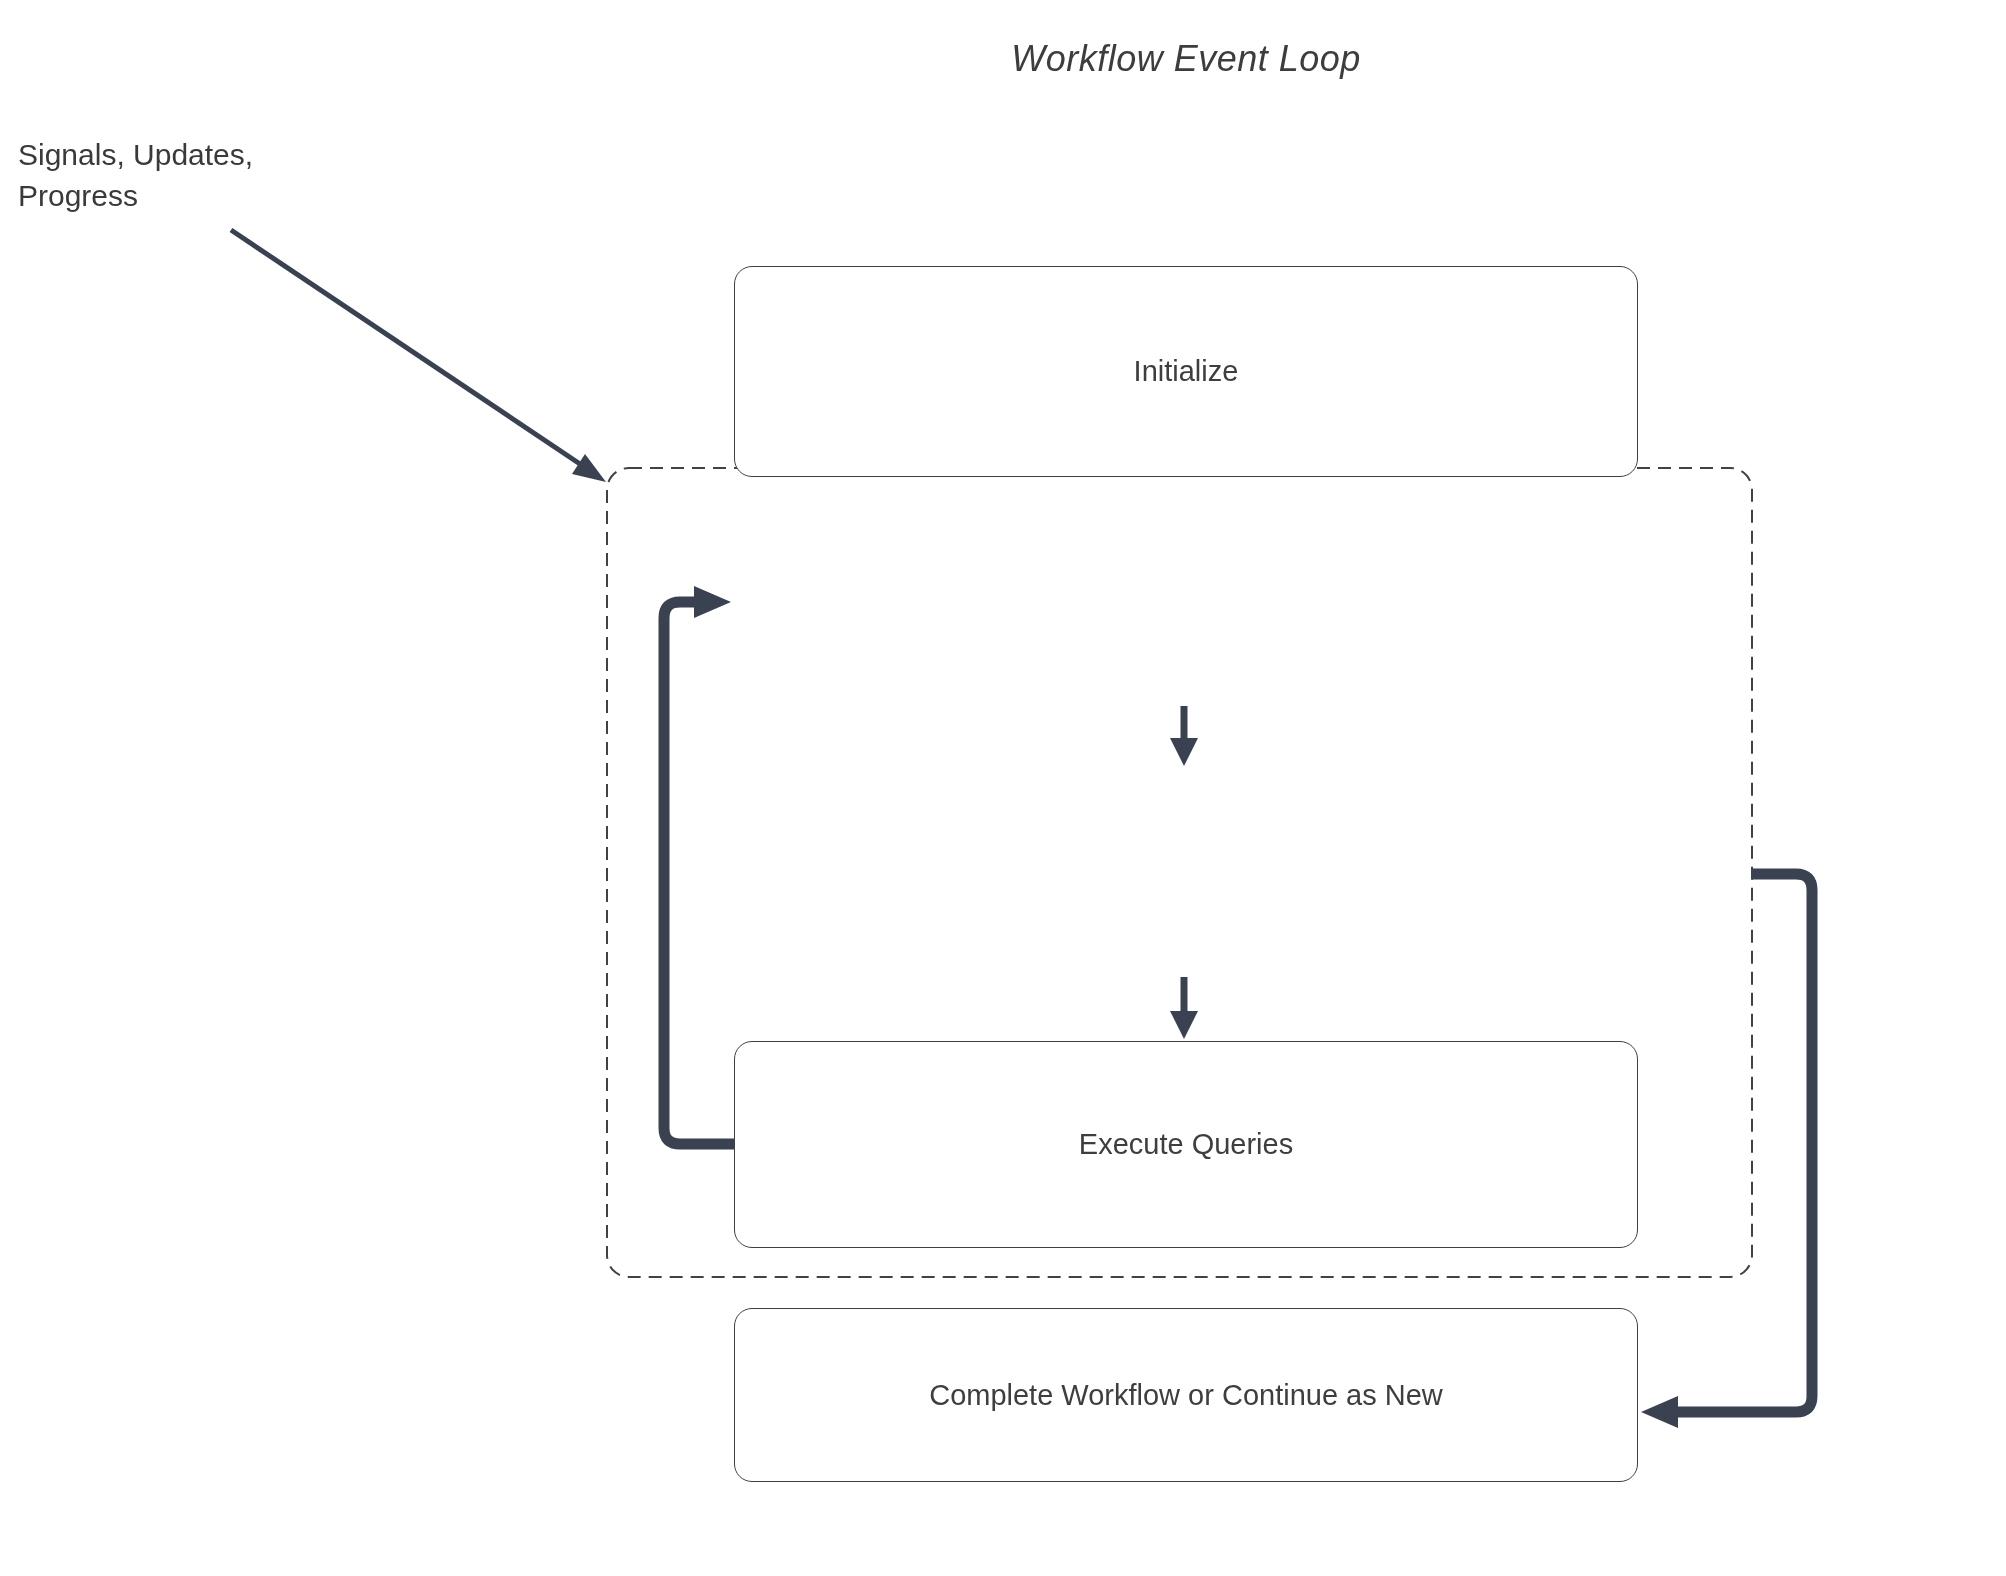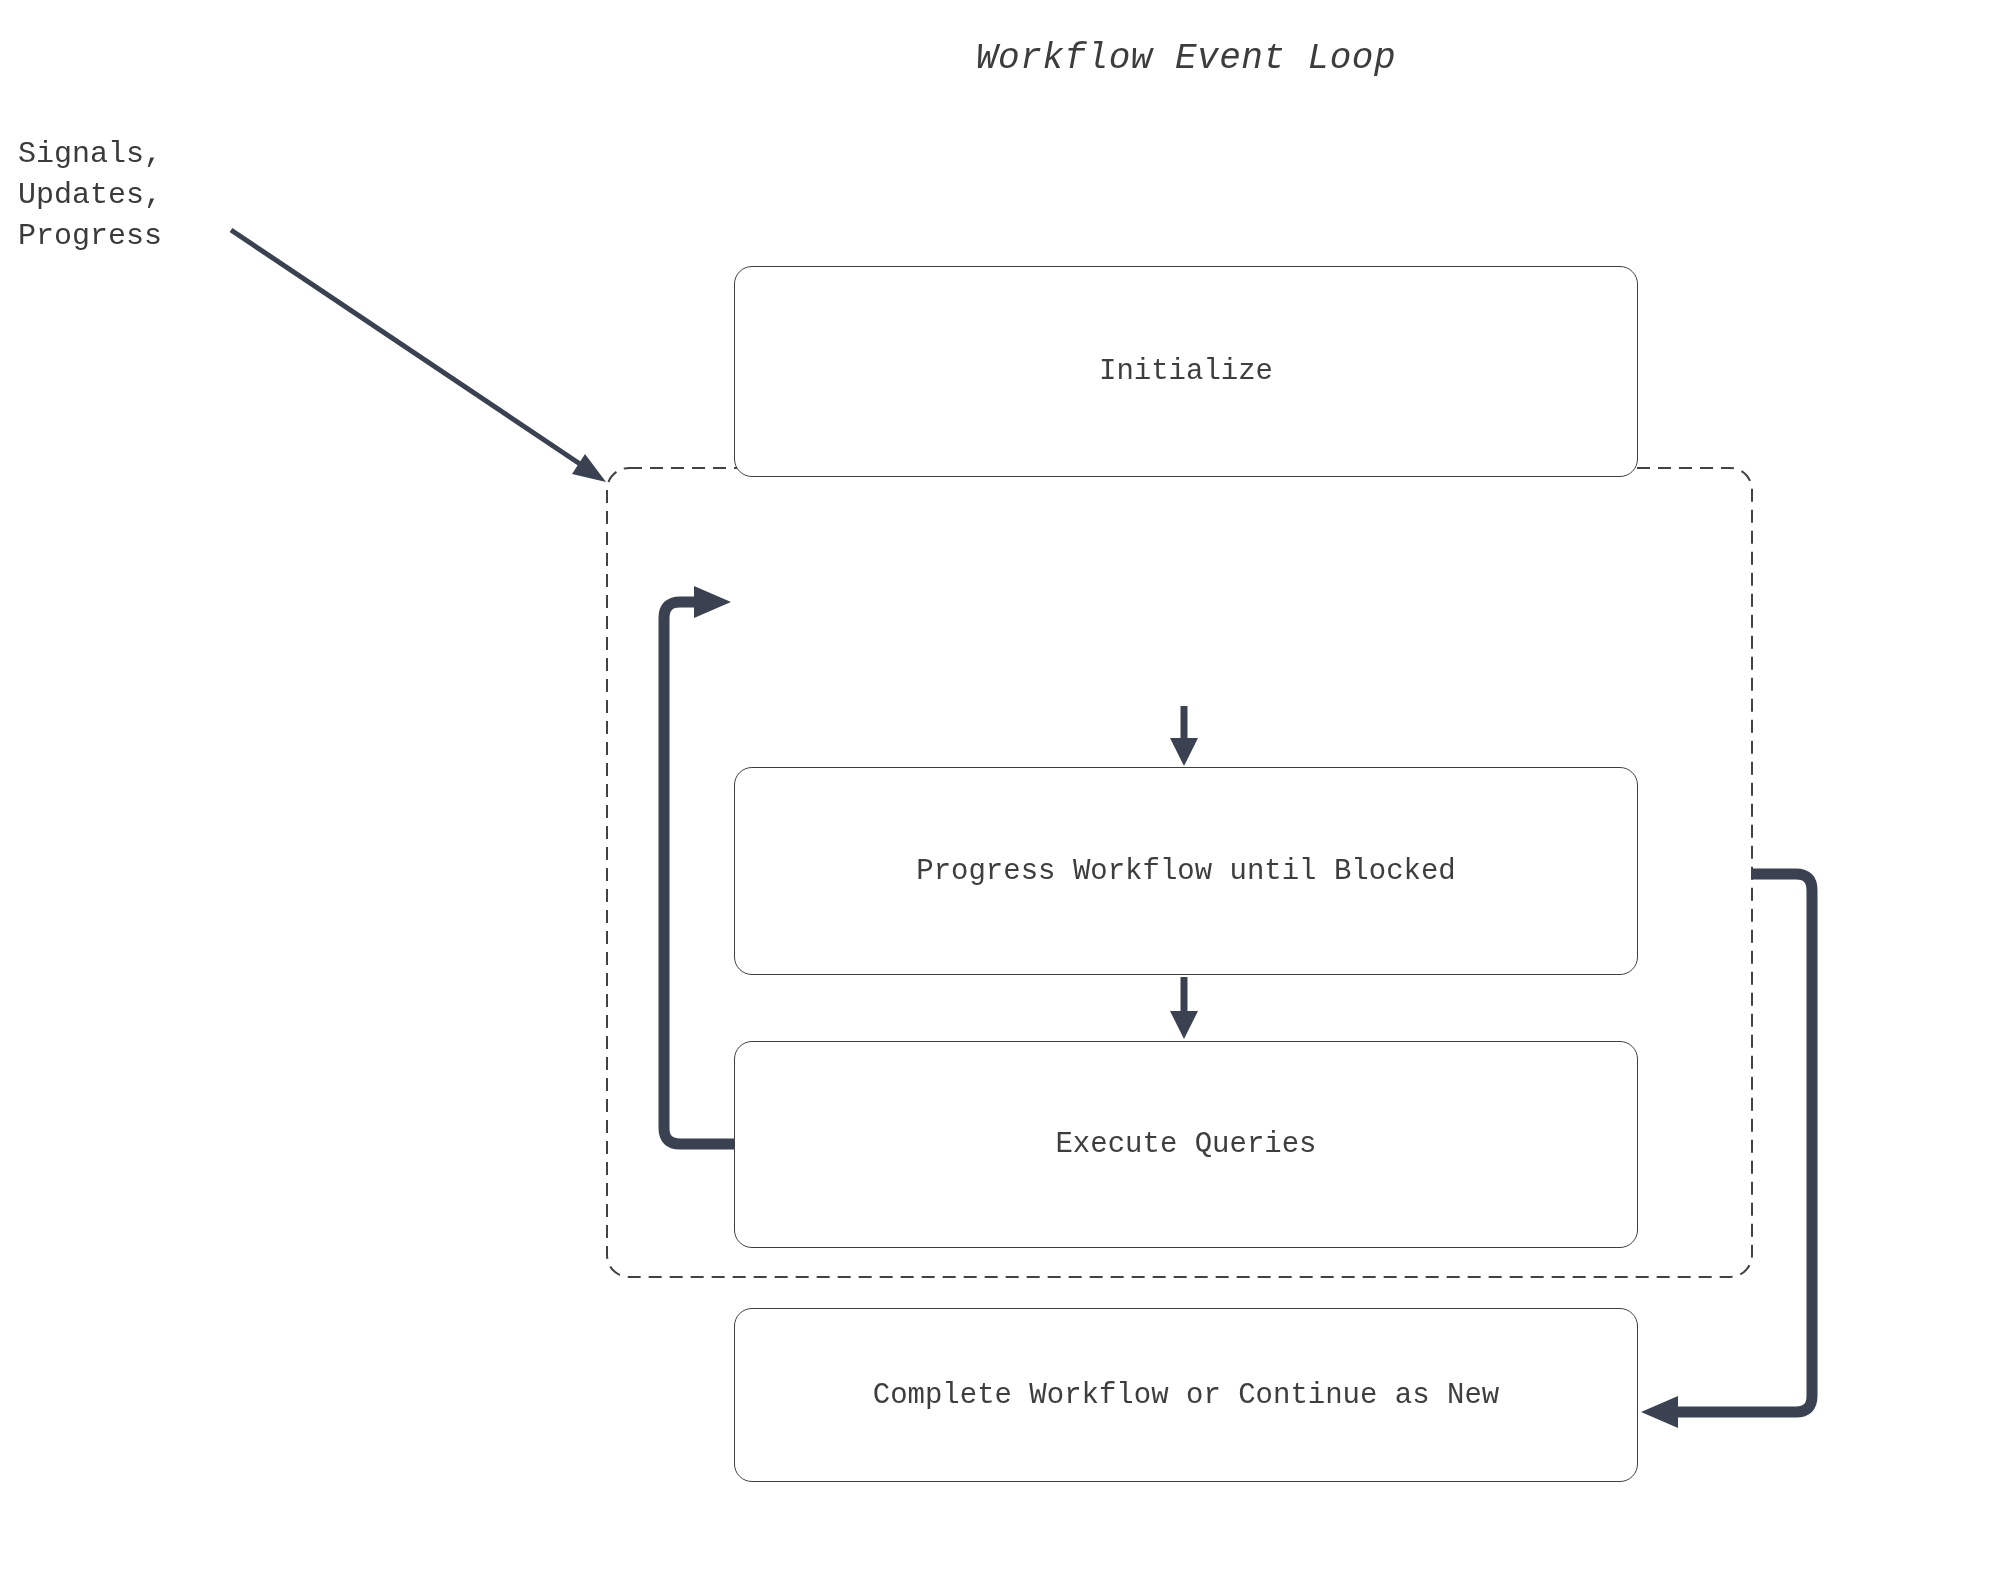--- a/index.html
+++ b/index.html
@@ -5,21 +5,21 @@
   html, body {
     margin: 0;
     padding: 0;
     background: #ffffff;
   }
   .canvas {
     position: relative;
     width: 2006px;
     height: 1576px;
     background: #ffffff;
-    font-family: Liberation Mono, monospace;
+    font-family: Liberation Sans, sans-serif;
     color: #3e3e3e;
     overflow: hidden;
   }
   .diagram-title {
     position: absolute;
     left: 734px;
     top: 38px;
     width: 904px;
     text-align: center;
     font-size: 36px;
@@ -106,23 +106,20 @@
       <path d="M 1752 874 L 1796 874 Q 1812 874 1812 890 L 1812 1396 Q 1812 1412 1796 1412 L 1677 1412" fill="none" stroke="#3A4150" stroke-width="11"></path>
       <polygon points="1641,1412 1678,1396 1678,1428" fill="#3A4150"></polygon>
     </g>
   </svg>
 
   <div class="flow-box box-initialize">
     <span>Initialize</span>
   </div>
 
 
-  <div class="flow-box box-progress-workflow">
-    <span>Progress Workflow until Blocked</span>
-  </div>
 
   <div class="flow-box box-execute-queries">
     <span>Execute Queries</span>
   </div>
 
   <div class="flow-box box-complete">
     <span>Complete Workflow or Continue as New</span>
   </div>
 
 </div>

